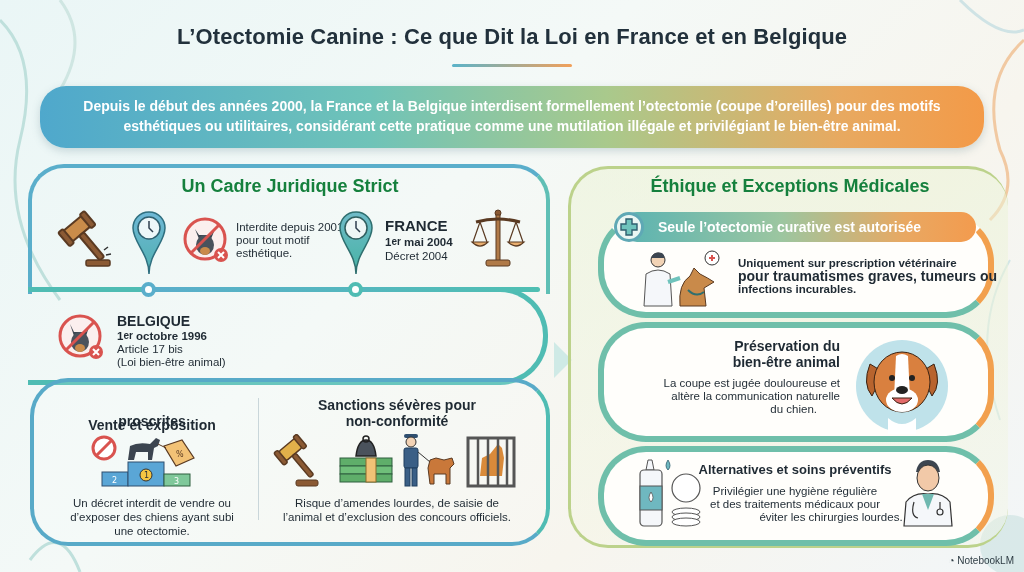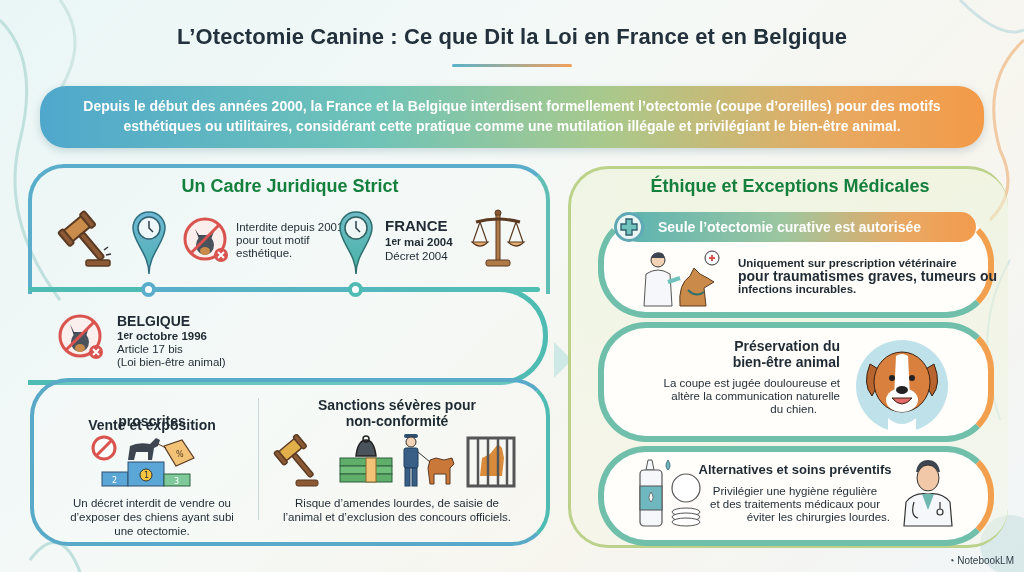--- a/index.html
+++ b/index.html
@@ -322,21 +322,21 @@
   <path d="M30 4 Q26 10 30 14 Q34 10 30 4 Z" fill="#6fb8c0" stroke="#2f5f6f" stroke-width="0.8"></path>
   <circle cx="48" cy="32" r="14" fill="#fff" stroke="#555" stroke-width="1.2"></circle>
   <ellipse cx="48" cy="56" rx="14" ry="4" fill="#fff" stroke="#555" stroke-width="1"></ellipse>
   <ellipse cx="48" cy="61" rx="14" ry="4" fill="#fff" stroke="#555" stroke-width="1"></ellipse>
   <ellipse cx="48" cy="66" rx="14" ry="4" fill="#fff" stroke="#555" stroke-width="1"></ellipse>
 </svg>
 
 <div class="txt h-label center" style="left:690px; top:462px; width:210px; font-size:13px;">Alternatives et soins préventifs</div>
 <div class="txt center" style="left:700px; top:484px; width:190px;">Privilégier une hygiène régulière</div>
 <div class="txt center" style="left:700px; top:497px; width:190px;">et des traitements médicaux pour</div>
-<div class="txt center" style="left:700px; top:510px; width:190px;text-align:right;">éviter les chirurgies lourdes.</div>
+<div class="txt center" style="left:736px; top:510px; width:190px;">éviter les chirurgies lourdes.</div>
 
 <svg style="position:absolute; left:898px; top:458px;" width="60" height="70" viewBox="0 0 60 70">
   <path d="M18 14 Q20 2 30 2 Q40 2 42 14 Z" fill="#3c4550"></path>
   <ellipse cx="30" cy="20" rx="11" ry="13" fill="#f2c9a8" stroke="#333" stroke-width="1"></ellipse>
   <path d="M6 68 L8 44 Q16 34 30 36 Q44 34 52 44 L54 68 Z" fill="#f5f7fa" stroke="#333" stroke-width="1.2"></path>
   <path d="M24 36 L30 52 L36 36 Z" fill="#6fb8b0"></path>
   <path d="M16 44 Q12 58 20 60" stroke="#333" stroke-width="1.2" fill="none"></path>
   <circle cx="42" cy="54" r="3" fill="none" stroke="#333" stroke-width="1.2"></circle>
   <line x1="42" y1="44" x2="42" y2="51" stroke="#333" stroke-width="1.2"></line>
 </svg>

